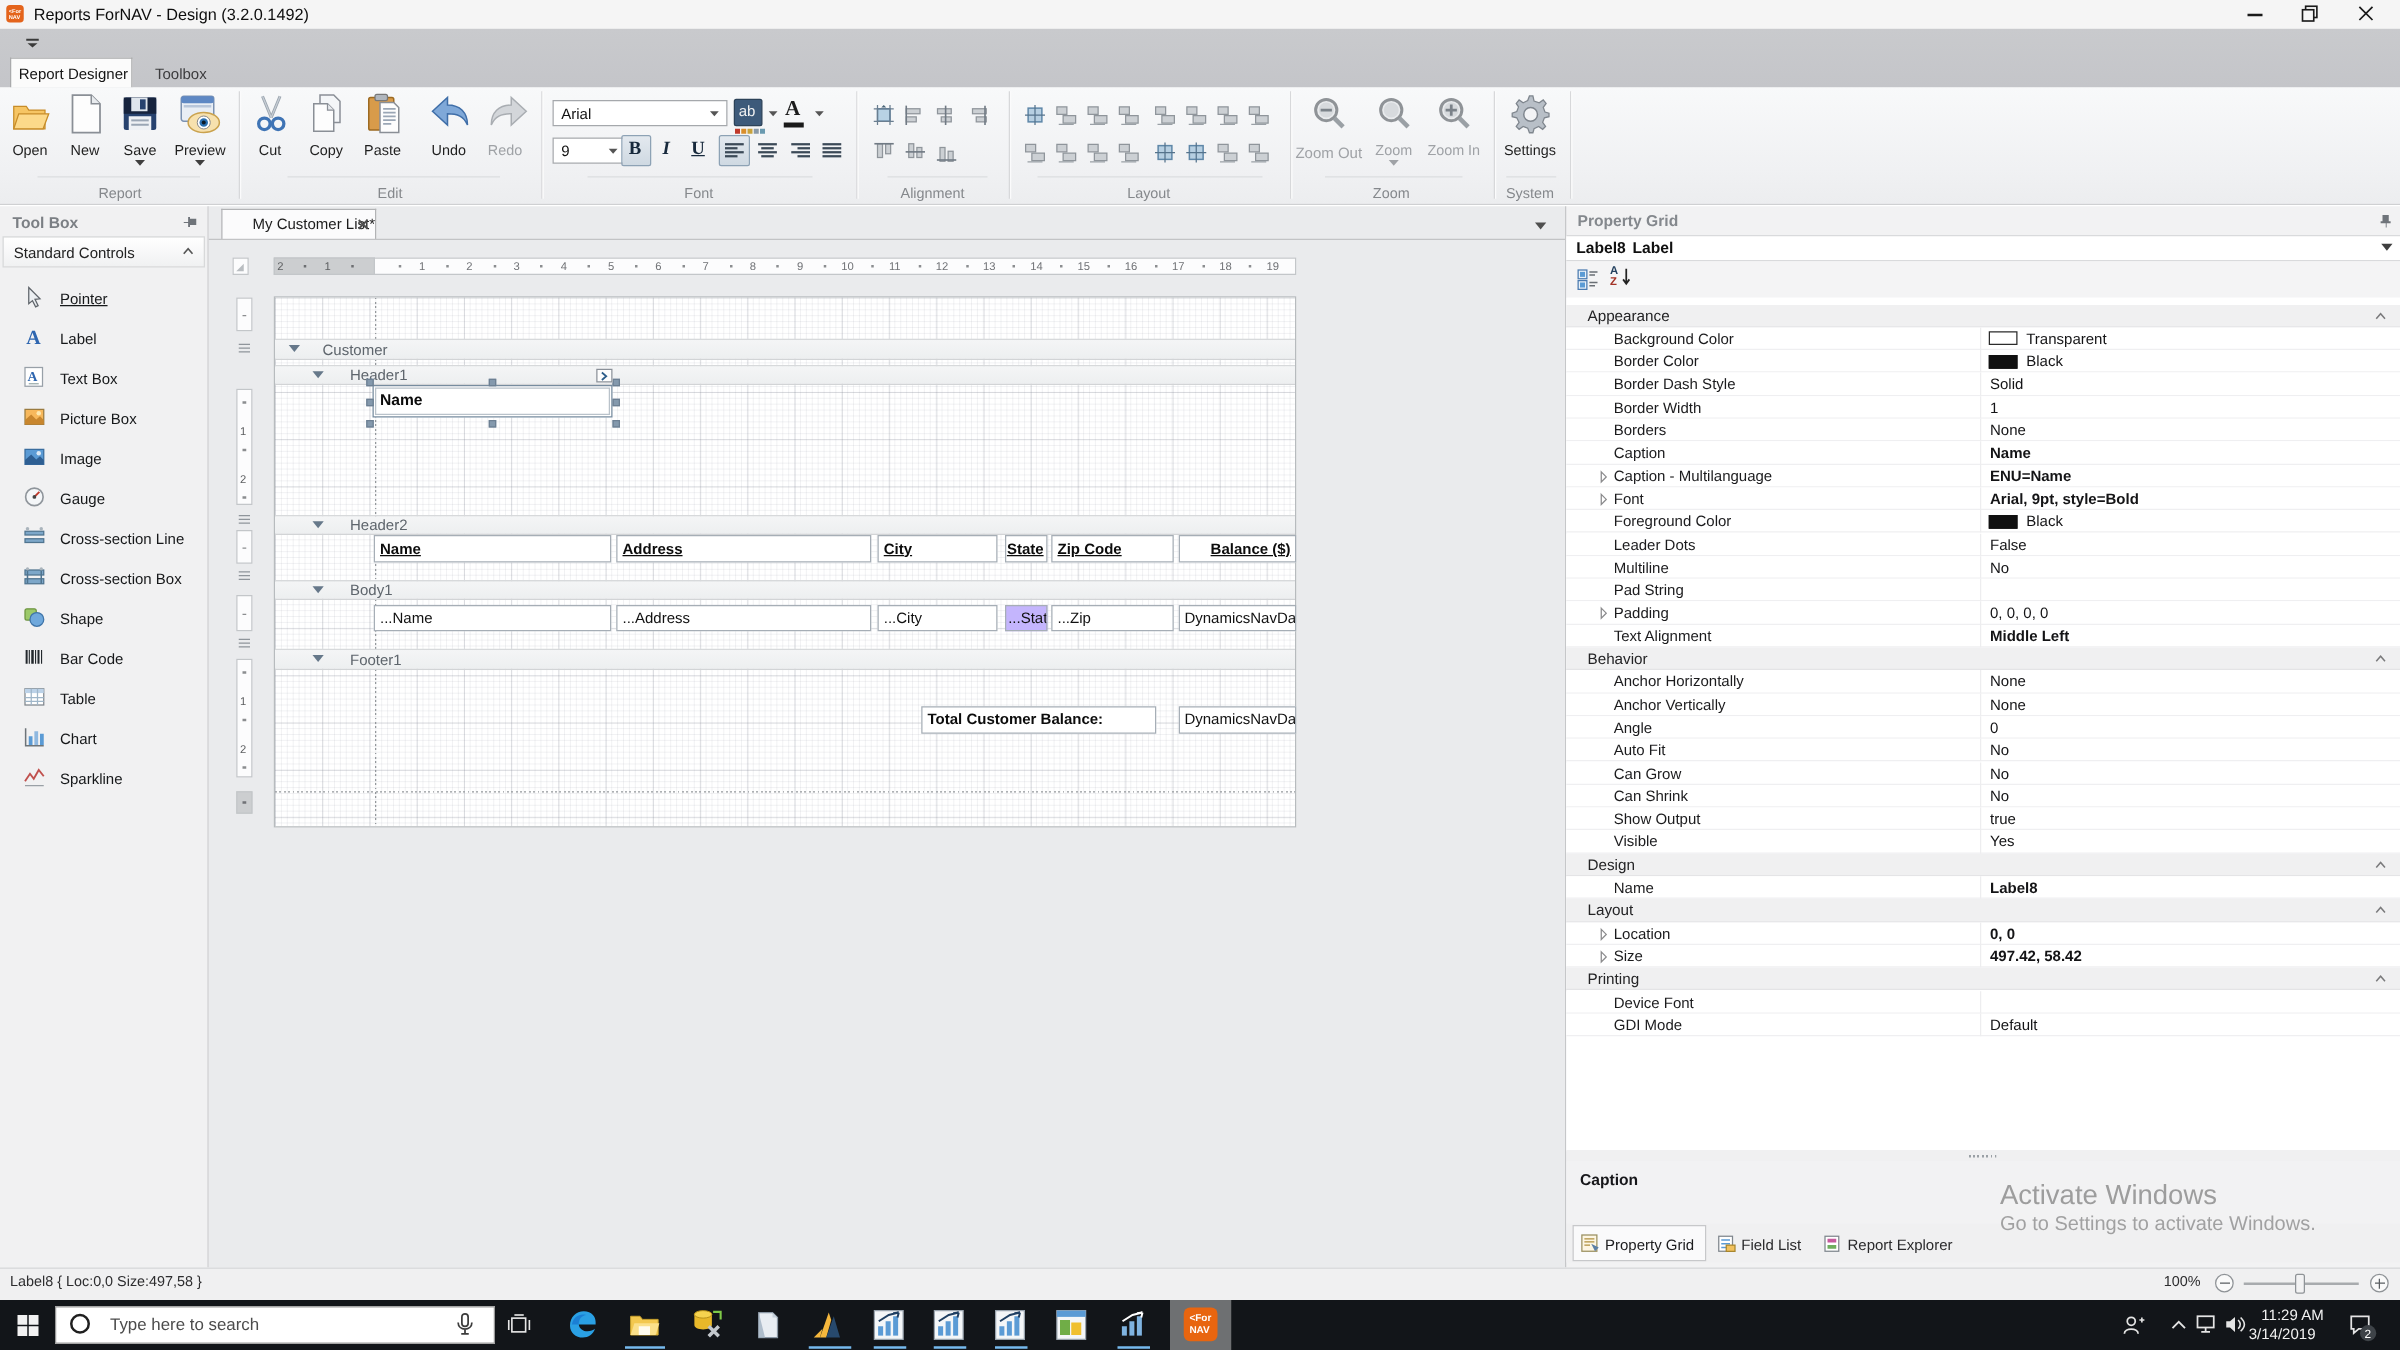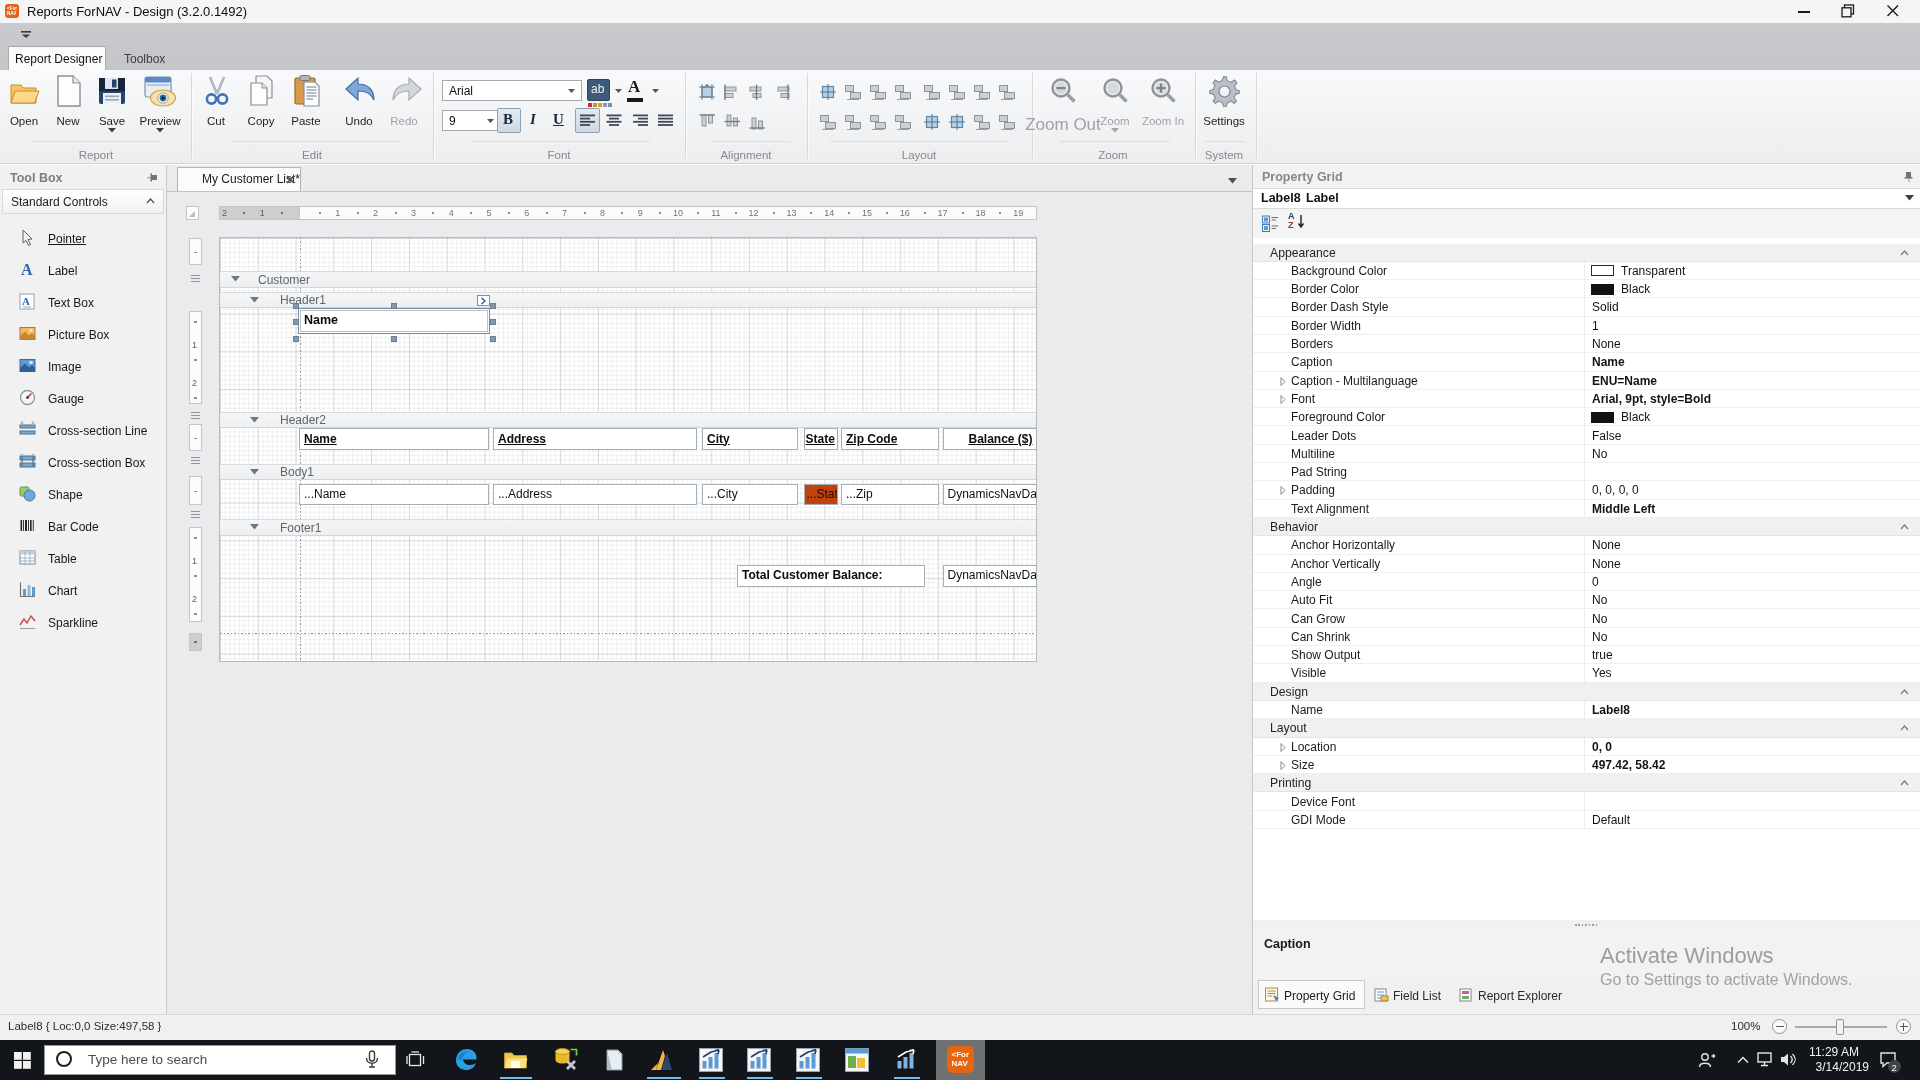--- a/index.html
+++ b/index.html
@@ -306,21 +306,21 @@
       <circle cx="12" cy="11" r="6" fill="#d7dadd"></circle>
       <path d="M18.5 17.5 L25.5 24.5" stroke="#9aa0a5" stroke-width="3.6"></path>
     </svg>
 <svg style="left:1149px;top:77px" width="30" height="30">
       <circle cx="12" cy="11" r="8.5" fill="#e9ebed" stroke="#8f9397" stroke-width="2.4"></circle>
       <circle cx="12" cy="11" r="6" fill="#d7dadd"></circle>
       <path d="M18.5 17.5 L25.5 24.5" stroke="#9aa0a5" stroke-width="3.6"></path>
       <rect x="7.5" y="10" width="9" height="2.2" fill="#7b8289"></rect>
       <rect x="10.9" y="6.6" width="2.2" height="9" fill="#7b8289"></rect>
     </svg>
-<div class="tx" style="left:1063px;top:115px;transform:translateX(-50%);font-size:17px;color:#9fa2a6">Zoom Out</div>
+<div class="tx" style="left:1063px;top:115px;transform:translateX(-50%);font-size:12px;color:#9fa2a6">Zoom Out</div>
 <div class="tx" style="left:1115px;top:115px;transform:translateX(-50%);font-size:11.5px;color:#9fa2a6">Zoom</div>
 <div class="tx" style="left:1163px;top:115px;transform:translateX(-50%);font-size:11.5px;color:#9fa2a6">Zoom In</div>
 <svg style="left:1111px;top:128px" width="8" height="5">
       <path d="M0 0 L8 0 L4 4.5 Z" fill="#9fa2a6"></path>
     </svg>
 <svg style="left:1206px;top:73px" width="36" height="36">
 <g fill="#b8bfc7" stroke="#7e858d" stroke-width="1.1">
 <path d="M18 3 L21 3 L22 7.5 L26.5 9 L30 6.5 L32.5 9.5 L30 13 L31.5 17 L35 18 L35 21 L31 22 L29.5 26 L32 29.5 L29.5 32 L26 29.5 L22 31.5 L21 35 L18 35 L16.5 31 L12.5 29.5 L9 32 L6.5 29.5 L9 26 L7 22 L3 21 L3 18 L7 16.5 L8.5 12.5 L6.5 9.5 L9 6.5 L12.5 9 L16.5 7Z" transform="translate(1,1) scale(0.92)"></path>
 </g>
 <circle cx="18.5" cy="18.5" r="5.5" fill="#f2f3f5" stroke="#7e858d" stroke-width="1.2"></circle>
@@ -518,21 +518,21 @@
 <div class="tx" style="left:280px;top:520.5px;font-size:12px;color:#5e656c">Footer1</div>
 <div class="abs" style="left:299px;top:427.5px;width:190px;height:22px;background:#fff;border:1px solid #a6aeb6;font-size:12px;font-weight:bold;text-decoration:underline;color:#0c0c0c;line-height:20px;text-align:left;padding-left:4px;overflow:hidden;white-space:nowrap">Name</div>
 <div class="abs" style="left:493px;top:427.5px;width:204px;height:22px;background:#fff;border:1px solid #a6aeb6;font-size:12px;font-weight:bold;text-decoration:underline;color:#0c0c0c;line-height:20px;text-align:left;padding-left:4px;overflow:hidden;white-space:nowrap">Address</div>
 <div class="abs" style="left:702px;top:427.5px;width:96px;height:22px;background:#fff;border:1px solid #a6aeb6;font-size:12px;font-weight:bold;text-decoration:underline;color:#0c0c0c;line-height:20px;text-align:left;padding-left:4px;overflow:hidden;white-space:nowrap">City</div>
 <div class="abs" style="left:803.5px;top:427.5px;width:34px;height:22px;background:#fff;border:1px solid #a6aeb6;font-size:12px;font-weight:bold;text-decoration:underline;color:#0c0c0c;line-height:20px;text-align:left;padding-left:1px;overflow:hidden;white-space:nowrap">State</div>
 <div class="abs" style="left:841px;top:427.5px;width:97.5px;height:22px;background:#fff;border:1px solid #a6aeb6;font-size:12px;font-weight:bold;text-decoration:underline;color:#0c0c0c;line-height:20px;text-align:left;padding-left:4px;overflow:hidden;white-space:nowrap">Zip Code</div>
 <div class="abs" style="left:942.5px;top:427.5px;width:94px;height:22px;background:#fff;border:1px solid #a6aeb6;font-size:12px;font-weight:bold;text-decoration:underline;color:#0c0c0c;line-height:20px;text-align:right;padding-right:3px;overflow:hidden;white-space:nowrap">Balance ($)</div>
 <div class="abs" style="left:299px;top:483.5px;width:190px;height:21px;background:#fff;border:1px solid #a6aeb6;font-size:12px;color:#111;line-height:19px;padding-left:4px;overflow:hidden;white-space:nowrap">...Name</div>
 <div class="abs" style="left:493px;top:483.5px;width:204px;height:21px;background:#fff;border:1px solid #a6aeb6;font-size:12px;color:#111;line-height:19px;padding-left:4px;overflow:hidden;white-space:nowrap">...Address</div>
 <div class="abs" style="left:702px;top:483.5px;width:96px;height:21px;background:#fff;border:1px solid #a6aeb6;font-size:12px;color:#111;line-height:19px;padding-left:4px;overflow:hidden;white-space:nowrap">...City</div>
-<div class="abs" style="left:803.5px;top:483.5px;width:34px;height:21px;background:#c2410c;border:1px solid #a6aeb6;font-size:12px;color:#111;line-height:19px;padding-left:2px;overflow:hidden;white-space:nowrap">...Stat</div>
+<div class="abs" style="left:803.5px;top:483.5px;width:34px;height:21px;background:#c4b5fd;border:1px solid #a6aeb6;font-size:12px;color:#111;line-height:19px;padding-left:2px;overflow:hidden;white-space:nowrap">...Stat</div>
 <div class="abs" style="left:841px;top:483.5px;width:97.5px;height:21px;background:#fff;border:1px solid #a6aeb6;font-size:12px;color:#111;line-height:19px;padding-left:4px;overflow:hidden;white-space:nowrap">...Zip</div>
 <div class="abs" style="left:942.5px;top:483.5px;width:94px;height:21px;background:#fff;border:1px solid #a6aeb6;font-size:12px;color:#111;line-height:19px;padding-left:4px;overflow:hidden;white-space:nowrap">DynamicsNavDat</div>
 <div class="abs" style="left:737px;top:565px;width:188px;height:21.5px;background:#fff;border:1px solid #a6aeb6;font-size:12px;font-weight:bold;color:#0c0c0c;line-height:19.5px;padding-left:4px">Total Customer Balance:</div>
 <div class="abs" style="left:942.5px;top:565px;width:94px;height:21.5px;background:#fff;border:1px solid #a6aeb6;font-size:12px;color:#111;line-height:19.5px;padding-left:4px;overflow:hidden;white-space:nowrap">DynamicsNavDat</div>
 
 <div class="abs" style="left:298px;top:308px;width:192px;height:26px;background:#fff;border:1px solid #778c9f"></div>
 <div class="abs" style="left:300px;top:310px;width:188px;height:22px;border:1px solid #b9c2ca"></div>
 <div class="tx" style="left:304px;top:313px;font-size:12.5px;font-weight:bold;color:#0b0b0b">Name</div>
 <div class="abs" style="left:292.5px;top:302.5px;width:6px;height:6px;background:#8499ad;border:1px solid #6d8093"></div>
 <div class="abs" style="left:391px;top:302.5px;width:6px;height:6px;background:#8499ad;border:1px solid #6d8093"></div>
@@ -894,18 +894,18 @@
     </svg>
 <svg style="left:1757px;top:1052px" width="18" height="15">
 <rect x="1" y="1" width="13" height="9" fill="none" stroke="#e4e4e4" stroke-width="1.4"></rect>
 <path d="M4 13.5 H11 M7.5 10 V13.5" stroke="#e4e4e4" stroke-width="1.4"></path>
 </svg>
 <svg style="left:1780px;top:1052px" width="18" height="15">
 <path d="M1 5 L4 5 L8 1.5 L8 13.5 L4 10 L1 10 Z" fill="#e4e4e4"></path>
 <path d="M10.5 4 C13 6.5 13 8.5 10.5 11 M12.5 2 C16.5 6 16.5 9 12.5 13" stroke="#e4e4e4" stroke-width="1.3" fill="none"></path>
 </svg>
 <div class="tx" style="left:1834px;top:1044.5px;width:60px;text-align:center;font-size:12px;color:#f2f2f2;transform:translateX(-50%)">11:29 AM</div>
-<div class="tx" style="left:1834px;top:1060px;width:70px;text-align:right;font-size:12px;color:#f2f2f2;transform:translateX(-50%)">3/14/2019</div>
+<div class="tx" style="left:1834px;top:1060px;width:70px;text-align:left;font-size:12px;color:#f2f2f2;transform:translateX(-50%)">3/14/2019</div>
 <svg style="left:1879px;top:1051px" width="18" height="17">
 <path d="M2 2 L16 2 L16 12 L8 12 L4 15.5 L4 12 L2 12 Z" fill="none" stroke="#e4e4e4" stroke-width="1.4"></path>
 </svg>
 <div class="abs" style="left:1888px;top:1060px;width:13px;height:13px;border-radius:50%;background:#3e4348"></div>
 <div class="tx" style="left:1891.5px;top:1061.5px;font-size:9.5px;color:#fff">2</div>
 </div>
 </body></html>

